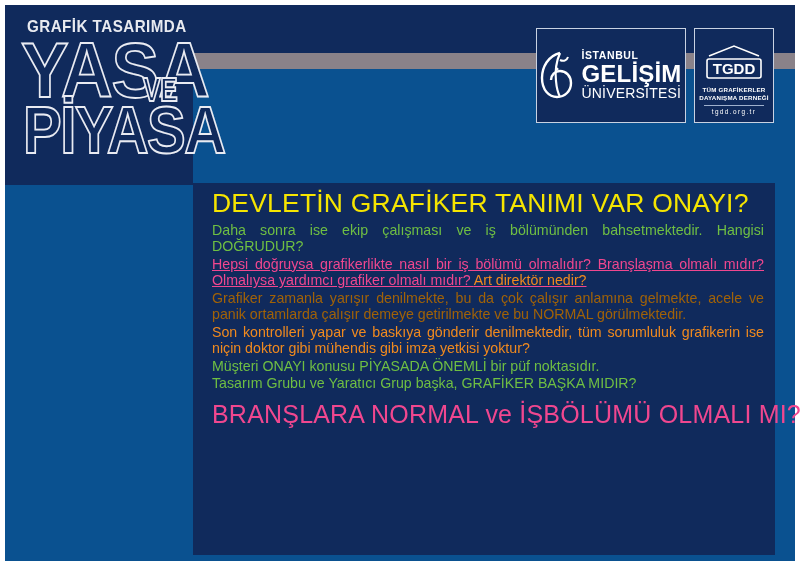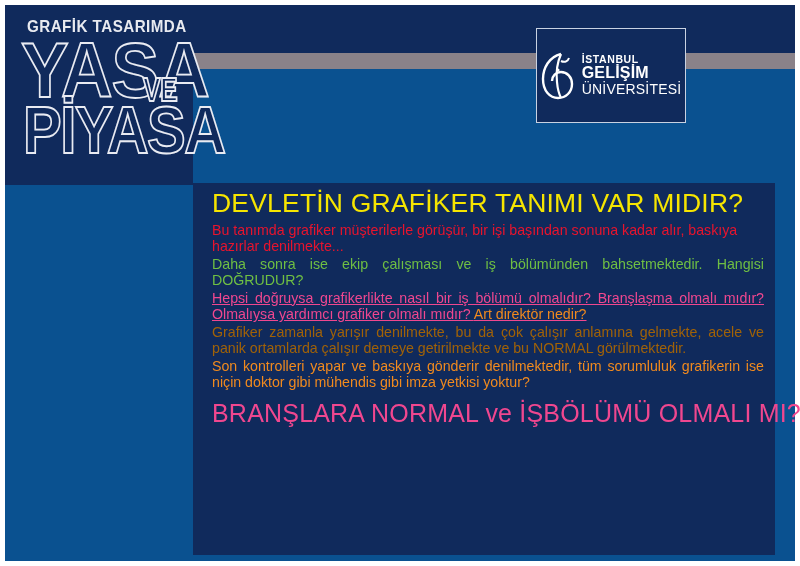--- a/index.html
+++ b/index.html
@@ -173,21 +173,21 @@
   #igu-words {
     color: #ffffff;
     line-height: 1.06;
   }
   #igu-l1 {
     font-size: 10.5px;
     font-weight: bold;
     letter-spacing: 0.6px;
   }
   #igu-l2 {
-    font-size: 16px;
+    font-size: 24px;
     font-weight: bold;
     letter-spacing: 0.2px;
   }
   #igu-l3 {
     font-size: 14px;
     font-weight: normal;
     letter-spacing: 0.2px;
   }
 
   #tgdd-logo {
@@ -293,35 +293,48 @@
           <circle cx="17" cy="19" r="1.6" fill="#ffffff"></circle>
         </svg>
         <div id="igu-words">
           <div id="igu-l1">İSTANBUL</div>
           <div id="igu-l2">GELİŞİM</div>
           <div id="igu-l3">ÜNİVERSİTESİ</div>
         </div>
       </div>
     </div>
 
+    <div class="logo-box" id="tgdd-logo">
+      <svg id="tgdd-mark" viewBox="0 0 62 40">
+        <path d="M6 12 L31 2 L56 12" fill="none" stroke="#ffffff" stroke-width="1.6"></path>
+        <rect x="4" y="15" width="54" height="19" rx="2" fill="none" stroke="#ffffff" stroke-width="1.6"></rect>
+        <text x="31" y="30" text-anchor="middle" fill="#ffffff" font-family="Liberation Sans, sans-serif" font-size="15" font-weight="bold" letter-spacing="0">TGDD</text>
+      </svg>
+      <div id="tgdd-sub">
+        <div>TÜM GRAFİKERLER</div>
+        <div>DAYANIŞMA DERNEĞİ</div>
+      </div>
+      <div id="tgdd-url">tgdd.org.tr</div>
+    </div>
 
   </div>
 
   <div id="content-text">
 
-    <div id="headline">DEVLETİN GRAFİKER TANIMI VAR MIDIR?</div>
-
-    <p class="para c-red">Bu tanımda grafiker müşterilerle görüşür, bir işi başından sonuna kadar alır, baskıya hazırlar denilmekte...</p>
+    <div id="headline">DEVLETİN GRAFİKER TANIMI VAR ONAYI?</div>
+
 
     <p class="para c-green justified">Daha sonra ise ekip çalışması ve iş bölümünden bahsetmektedir. Hangisi DOĞRUDUR?</p>
 
     <p class="para c-pink justified"><span>Hepsi doğruysa grafikerlikte nasıl bir iş bölümü olmalıdır? Branşlaşma olmalı mıdır? Olmalıysa yardımcı grafiker olmalı mıdır? </span><span class="c-orange">Art direktör nedir?</span></p>
 
     <p class="para c-yellow justified">Grafiker zamanla yarışır denilmekte, bu da çok çalışır anlamına gelmekte, acele ve panik ortamlarda çalışır demeye getirilmekte ve bu NORMAL görülmektedir.</p>
 
     <p class="para c-orange justified">Son kontrolleri yapar ve baskıya gönderir denilmektedir, tüm sorumluluk grafikerin ise niçin doktor gibi mühendis gibi imza yetkisi yoktur?</p>
 
-
+    <p class="para c-green justified">Müşteri ONAYI konusu  PİYASADA ÖNEMLİ bir püf noktasıdır.</p>
+
+    <p class="para c-green justified">Tasarım Grubu ve Yaratıcı Grup başka, GRAFİKER BAŞKA MIDIR?</p>
 
     <div id="footline">BRANŞLARA NORMAL ve İŞBÖLÜMÜ OLMALI MI?</div>
   </div>
 
 </div>
 
 </body></html>

